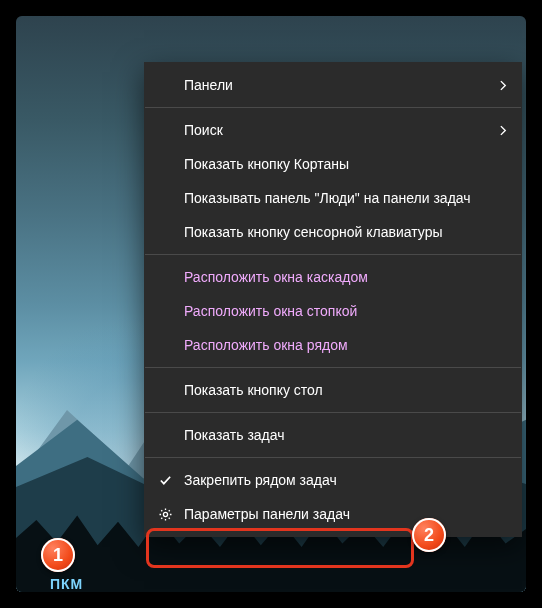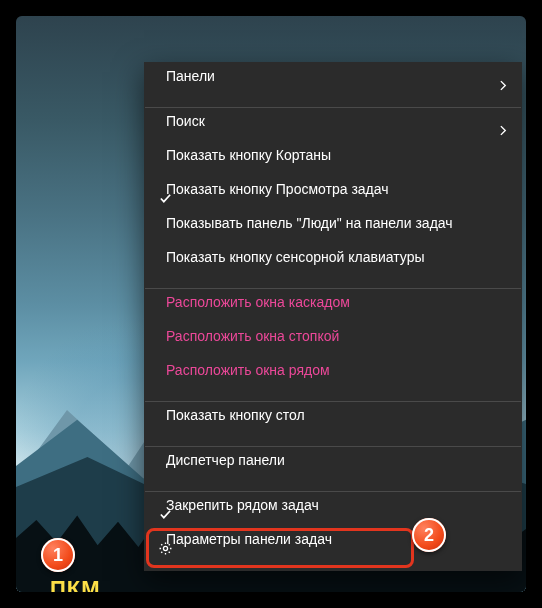--- a/index.html
+++ b/index.html
@@ -50,26 +50,27 @@
     width: 378px;
     background: #2b2b2b;
     color: #fff;
     font-size: 14px;
     box-shadow: 0 10px 28px rgba(0,0,0,0.6);
     padding: 6px 0;
   }
   .item {
     position: relative;
     display: flex;
+    align-items: center;
     height: 34px;
-    padding: 0 16px 0 22px;
+    padding: 0 16px 0 40px;
     white-space: nowrap;
     cursor: default;
   }
-  .item.disabled { color: #ec4899; }
+  .item.disabled { color: #f0abfc; }
   .item .check {
     position: absolute; left: 14px; top: 50%; transform: translateY(-50%);
     width: 14px; height: 14px; display:flex; align-items:center; justify-content:center;
   }
   .item .icon-slot {
     position: absolute; left: 12px; top: 50%; transform: translateY(-50%);
     width: 18px; height: 18px; display:flex; align-items:center; justify-content:center;
   }
   .item .chev {
     position: absolute; right: 14px; top: 50%; transform: translateY(-50%);
@@ -87,23 +88,23 @@
     box-shadow: inset 0 0 0 2px #fff, 0 2px 4px rgba(0,0,0,0.5);
     color: #fff; font-weight: 700; font-size: 18px;
     display:flex; align-items:center; justify-content:center;
     z-index: 20;
   }
   .badge1 { left: 25px; top: 522px; }
   .badge2 { left: 396px; top: 502px; }
   .rcm-label {
     position: absolute;
     left: 34px; top: 560px;
-    color: #fde047;
+    color: #7dd3fc;
     font-weight: 900;
-    font-size: 22px;
+    font-size: 14px;
     font-family: Impact, "Arial Black", sans-serif;
     letter-spacing: 1px;
     z-index: 20;
   }
   .highlight {
     position: absolute;
     left: 130px; top: 512px;
     width: 268px; height: 40px;
     border: 3px solid #e2351e;
     border-radius: 8px;
@@ -143,28 +144,20 @@
           <svg viewBox="0 0 8 12" width="7" height="11">
               <path d="M1 1l5 5-5 5" fill="none" stroke="#fff" stroke-width="1.6"></path>
             </svg>
         </span>
       </div>
 
       <div class="item">
         <span>Показать кнопку Кортаны</span>
       </div>
 
-      <div class="item">
-        <span class="check">
-          <svg viewBox="0 0 14 14" width="13" height="13">
-              <path d="M2 7l3.2 3.4L12 3" fill="none" stroke="#fff" stroke-width="1.8"></path>
-            </svg>
-        </span>
-        <span>Показать кнопку Просмотра задач</span>
-      </div>
 
       <div class="item">
         <span>Показывать панель "Люди" на панели задач</span>
       </div>
 
 
       <div class="item">
         <span>Показать кнопку сенсорной клавиатуры</span>
       </div>
 
@@ -182,21 +175,21 @@
 
       <div class="sep"></div>
 
       <div class="item">
         <span>Показать кнопку стол</span>
       </div>
 
       <div class="sep"></div>
 
       <div class="item">
-        <span>Диспетчер панели</span>
+        <span>Показать задач</span>
       </div>
 
       <div class="sep"></div>
 
       <div class="item">
         <span class="check">
           <svg viewBox="0 0 14 14" width="13" height="13">
               <path d="M2 7l3.2 3.4L12 3" fill="none" stroke="#fff" stroke-width="1.8"></path>
             </svg>
         </span>

